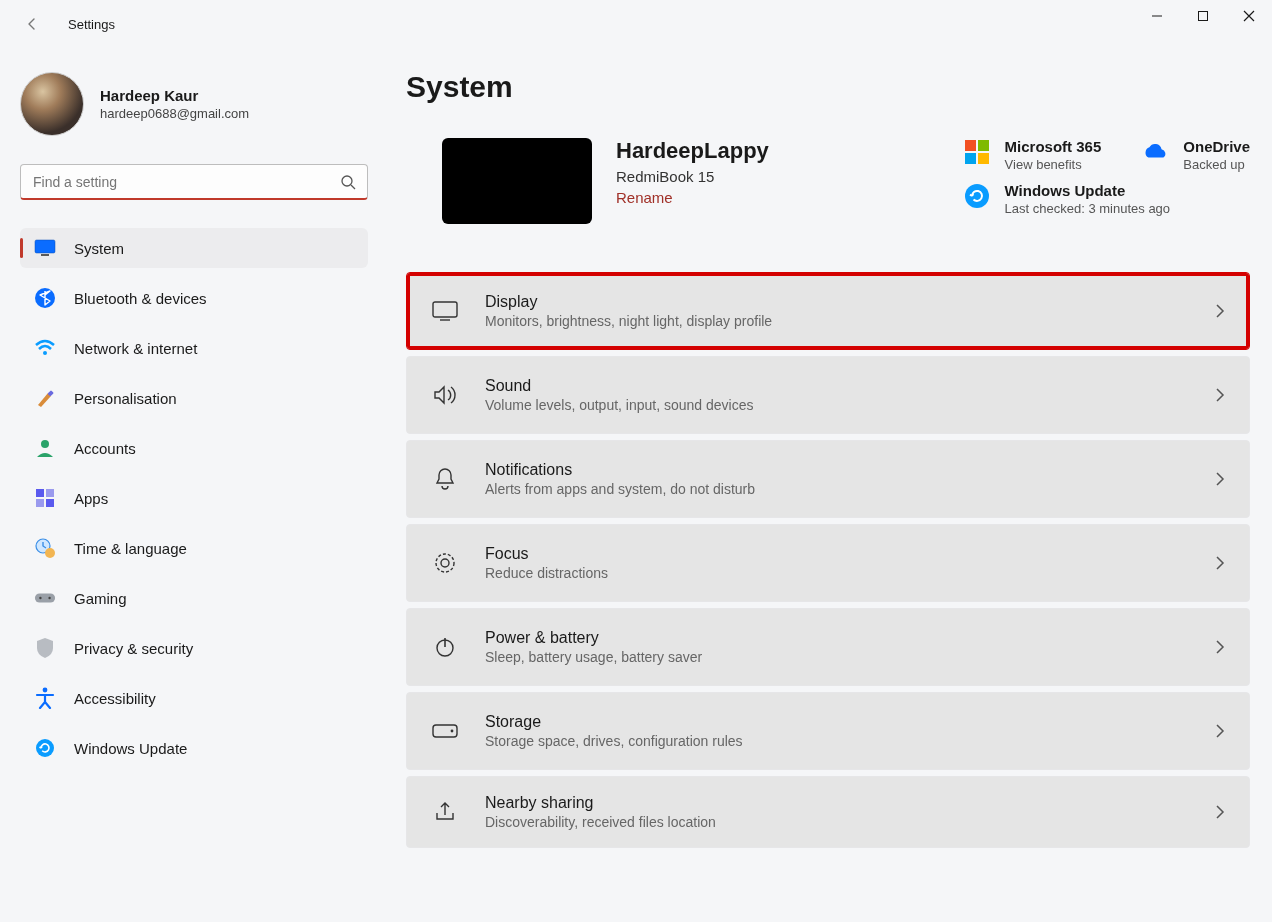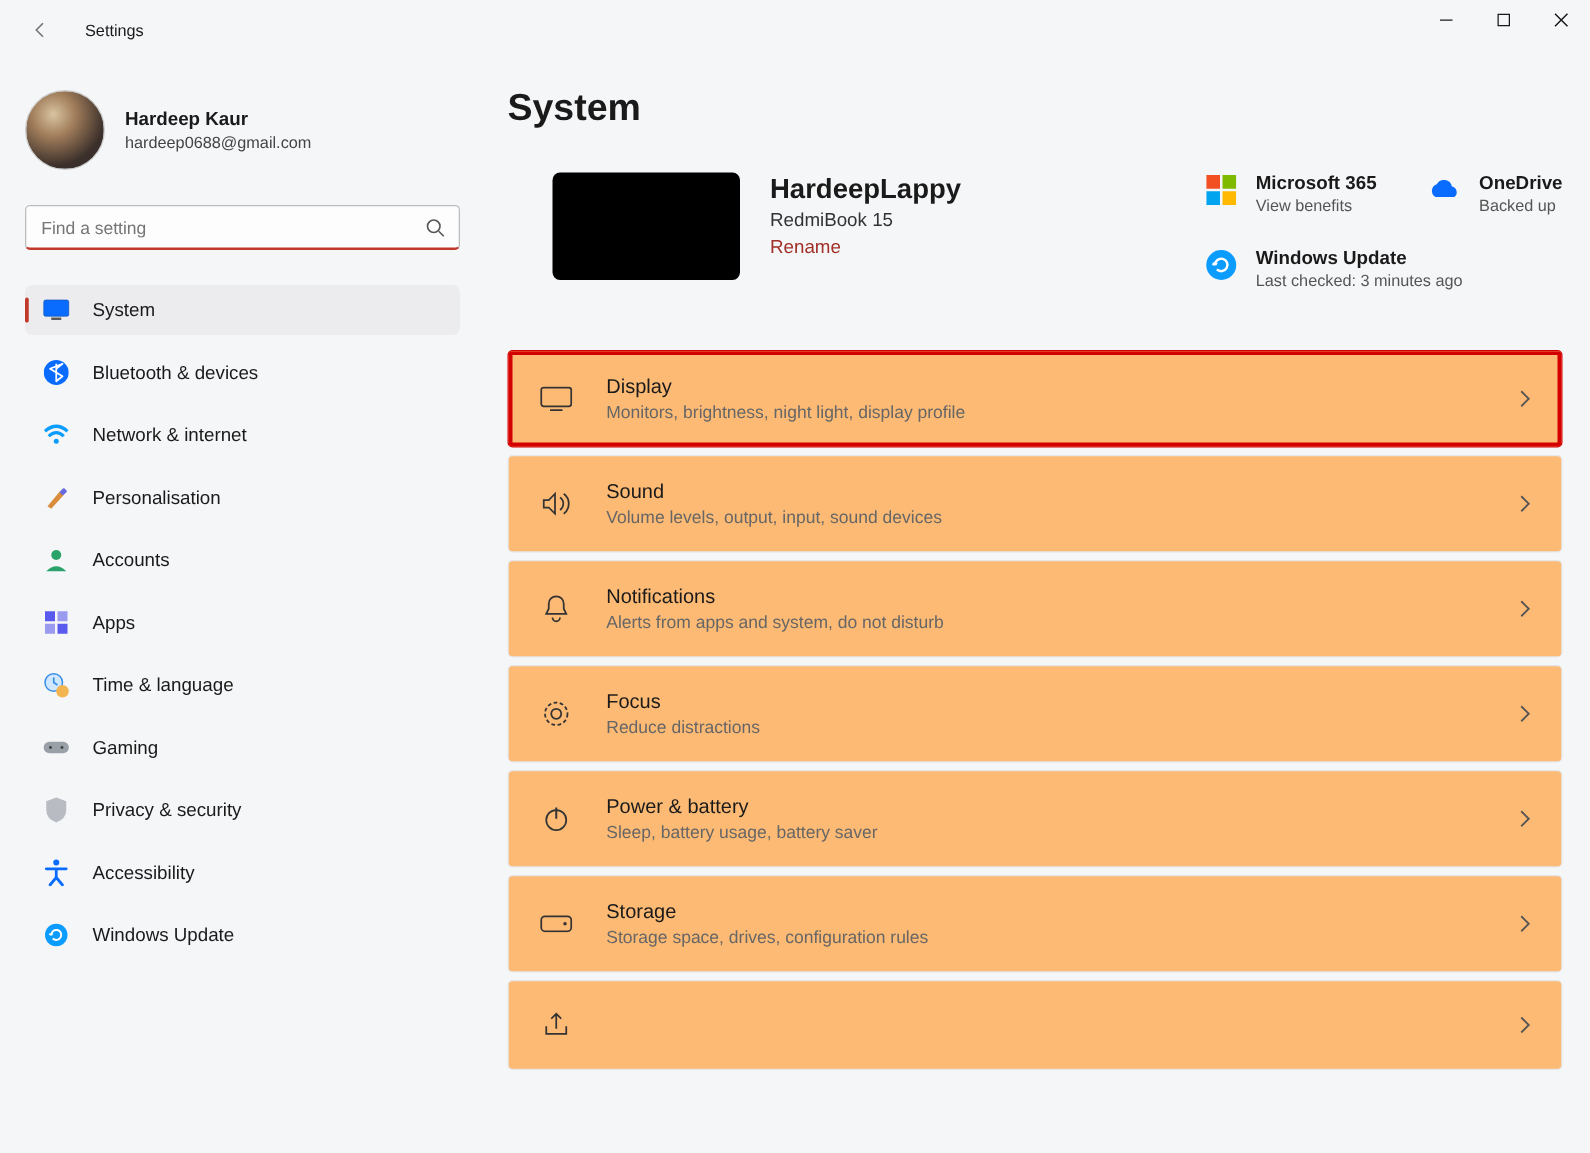--- a/index.html
+++ b/index.html
@@ -149,32 +149,32 @@
     flex-shrink: 0;
   }
   .device-info .device-name { font-size: 22px; font-weight: 600; }
   .device-info .device-model { font-size: 15px; color: #333; margin-top: 4px; }
   .device-info .rename { font-size: 15px; color: #a03028; margin-top: 4px; cursor: pointer; display: inline-block; }
 
   .header-right {
     margin-left: auto;
     display: flex;
     flex-direction: column;
-    gap: 26px;
+    gap: 10px;
   }
   .header-right-row { display: flex; gap: 40px; }
   .info-card { display: flex; gap: 14px; align-items: flex-start; }
   .info-card .ic-icon { width: 28px; height: 28px; display:flex; align-items:center; justify-content:center; }
   .info-card .ic-title { font-size: 15px; font-weight: 600; }
   .info-card .ic-sub { font-size: 13px; color: #555; margin-top: 2px; }
 
   
   .cards { display: flex; flex-direction: column; gap: 6px; }
   .card {
-    background: #fdba74;
+    background: #e5e5e5;
     border: 1px solid #e6e6e8;
     border-radius: 4px;
     height: 78px;
     display: flex;
     align-items: center;
     padding-left: 24px;
     padding-right: 24px;
     cursor: pointer;
   }
   .card.highlighted {
@@ -512,20 +512,24 @@
             </svg>
         </span>
       </div>
 
       <div class="card" style="height:72px">
         <span class="card-icon">
           <svg width="24" height="22" viewBox="0 0 24 22">
               <path d="M4 12v6h16v-6M12 2v12M8 6l4-4 4 4" stroke="#333" stroke-width="1.4" fill="none"></path>
             </svg>
         </span>
+        <div class="card-text">
+          <div class="card-title">Nearby sharing</div>
+          <div class="card-desc">Discoverability, received files location</div>
+        </div>
         <span class="chevron">
           <svg width="10" height="14">
               <path d="M2 1l6 6-6 6" stroke="#555" stroke-width="1.5" fill="none"></path>
             </svg>
         </span>
       </div>
     </div>
   </main>
 </div>
 

